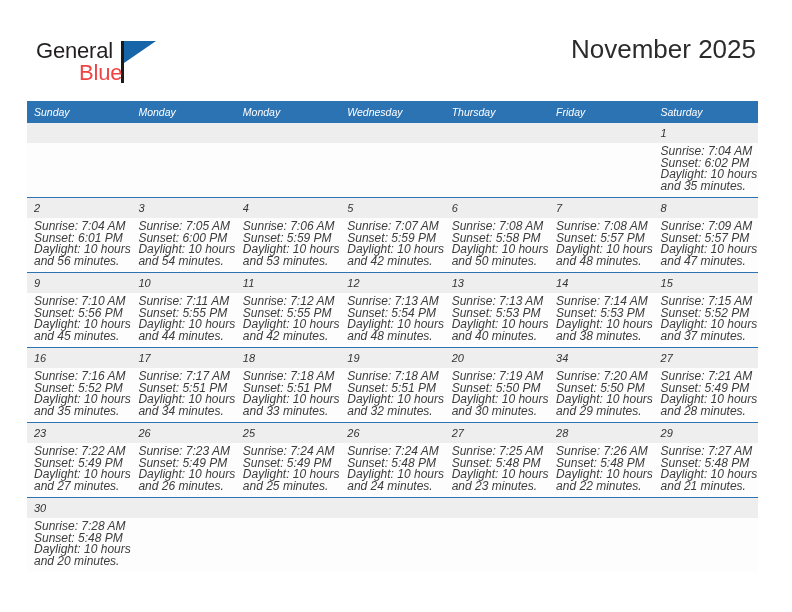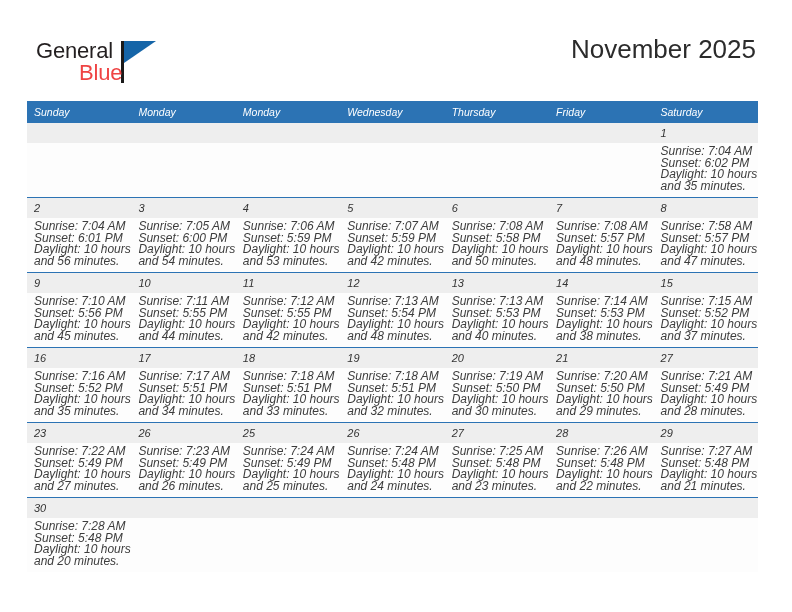--- a/index.html
+++ b/index.html
@@ -302,21 +302,21 @@
             <div class="details">
               <div>Sunrise: 7:08 AM</div>
               <div>Sunset: 5:57 PM</div>
               <div>Daylight: 10 hours</div>
               <div>and 48 minutes.</div>
             </div>
           </td>
           <td>
             <div class="daynum">8</div>
             <div class="details">
-              <div>Sunrise: 7:58 AM</div>
+              <div>Sunrise: 7:09 AM</div>
               <div>Sunset: 5:57 PM</div>
               <div>Daylight: 10 hours</div>
               <div>and 47 minutes.</div>
             </div>
           </td>
         </tr>
         <tr class="week-row">
           <td>
             <div class="daynum">9</div>
             <div class="details">
@@ -421,21 +421,21 @@
           <td>
             <div class="daynum">20</div>
             <div class="details">
               <div>Sunrise: 7:19 AM</div>
               <div>Sunset: 5:50 PM</div>
               <div>Daylight: 10 hours</div>
               <div>and 30 minutes.</div>
             </div>
           </td>
           <td>
-            <div class="daynum">21</div>
+            <div class="daynum">34</div>
             <div class="details">
               <div>Sunrise: 7:20 AM</div>
               <div>Sunset: 5:50 PM</div>
               <div>Daylight: 10 hours</div>
               <div>and 29 minutes.</div>
             </div>
           </td>
           <td>
             <div class="daynum">27</div>
             <div class="details">

